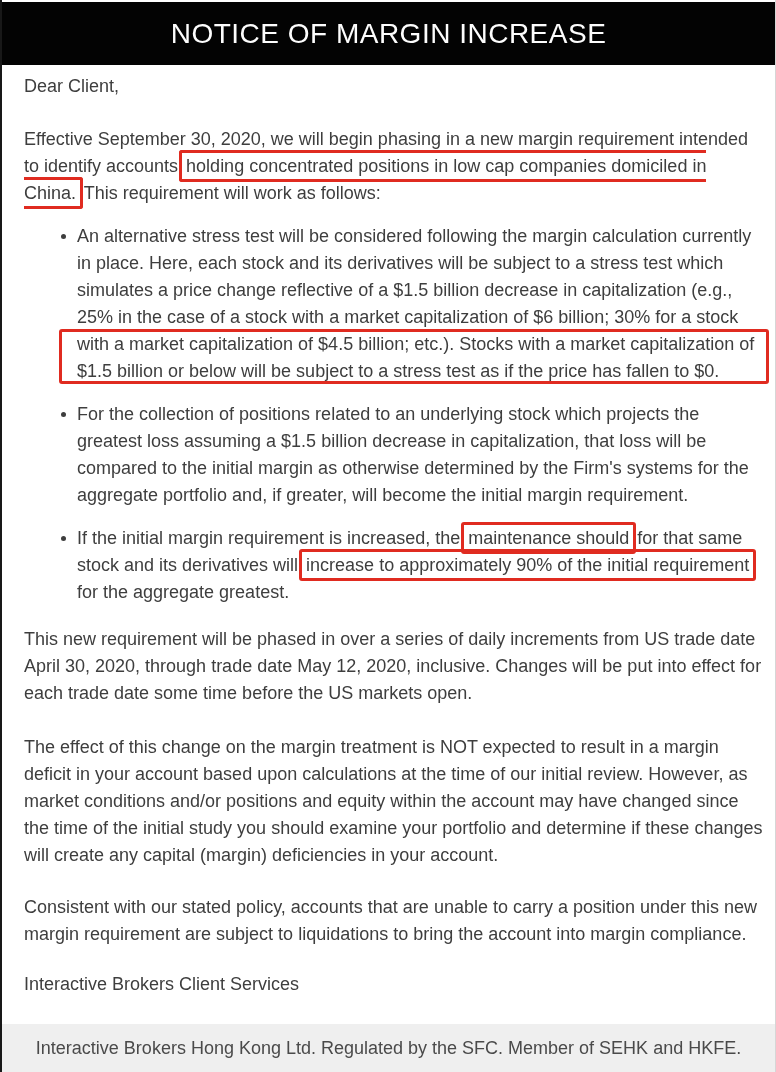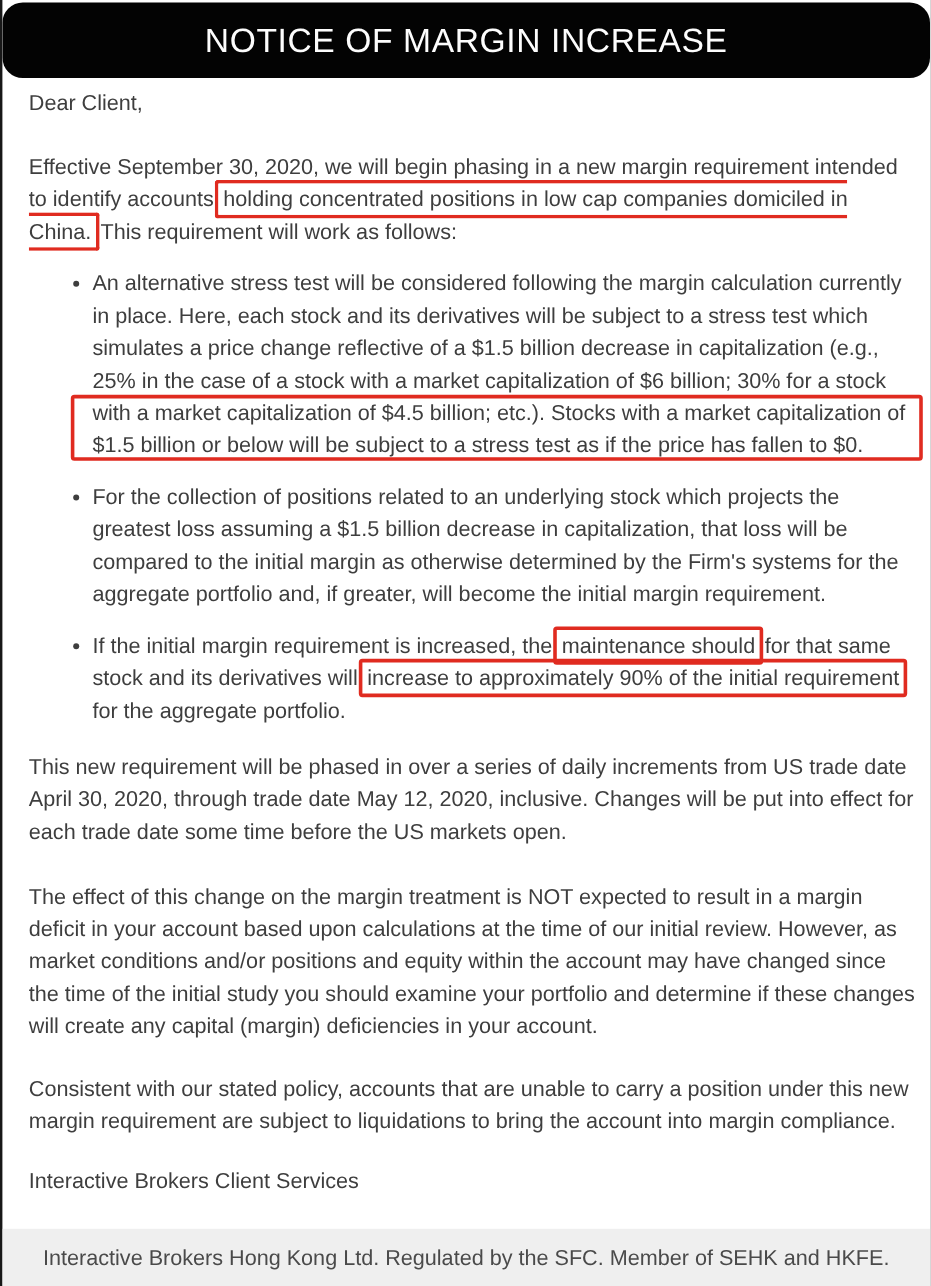--- a/index.html
+++ b/index.html
@@ -17,21 +17,20 @@
     font-family: "Liberation Sans", "DejaVu Sans", sans-serif;
   }
   .header {
     flex: 0 0 auto;
     margin-top: 2px;
     height: 63px;
     background: var(--color-header-bg, #030303);
     display: flex;
     align-items: center;
     justify-content: center;
-    border-radius: 17px;
   }
   .header h1 {
     margin: 0;
     color: #fdfdfd;
     font-size: 28px;
     font-weight: 400;
     letter-spacing: 0.5px;
     white-space: nowrap;
   }
   .content {
@@ -100,21 +99,21 @@
 
   <main class="content">
 
     <p class="salutation">Dear Client,</p>
 
     <p class="intro"><span>Effective September 30, 2020, we will begin phasing in a new margin requirement intended to identify accounts </span><span class="hl">holding concentrated positions in low cap companies domiciled in China.</span><span> This requirement will work as follows:</span></p>
 
     <ul class="bullets">
       <li class="bullet"><span>An alternative stress test will be considered following the margin calculation currently in place. Here, each stock and its derivatives will be subject to a stress test which simulates a price change reflective of a $1.5 billion decrease in capitalization (e.g., 25% in the case of a stock with a market capitalization of $6 billion; 30% for a stock with a market capitalization of $4.5 billion; etc.). Stocks with a market capitalization of $1.5 billion or below will be subject to a stress test as if the price has fallen to $0.</span></li>
       <li class="bullet"><span>For the collection of positions related to an underlying stock which projects the greatest loss assuming a $1.5 billion decrease in capitalization, that loss will be compared to the initial margin as otherwise determined by the Firm's systems for the aggregate portfolio and, if greater, will become the initial margin requirement.</span></li>
-      <li class="bullet"><span>If the initial margin requirement is increased, the </span><span class="hl">maintenance should</span><span> for that same stock and its derivatives will </span><span class="hl">increase to approximately 90% of the initial requirement</span><span> for the aggregate portfolio.</span></li>
+      <li class="bullet"><span>If the initial margin requirement is increased, the </span><span class="hl">maintenance should</span><span> for that same stock and its derivatives will </span><span class="hl">increase to approximately 90% of the initial requirement</span><span> for the aggregate greatest.</span></li>
     </ul>
 
     <p class="para-phase">This new requirement will be phased in over a series of daily increments from US trade date April 30, 2020, through trade date May 12, 2020, inclusive.  Changes will be put into effect for each trade date some time before the US markets open.</p>
 
     <p class="para-effect">The effect of this change on the margin treatment is NOT expected to result in a margin deficit in your account based upon calculations at the time of our initial review. However, as market conditions and/or positions and equity within the account may have changed since the time of the initial study you should examine your portfolio and determine if these changes will create any capital (margin) deficiencies in your account.</p>
 
     <p class="para-policy">Consistent with our stated policy, accounts that are unable to carry a position under this new margin requirement are subject to liquidations to bring the account into margin compliance.</p>
 
     <p class="signature">Interactive Brokers Client Services</p>
 

